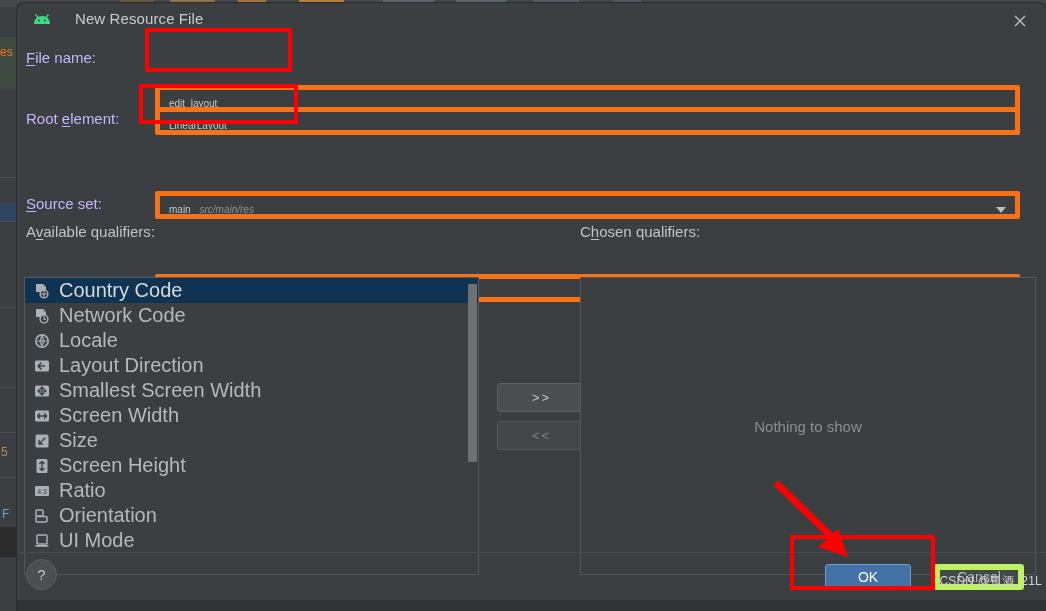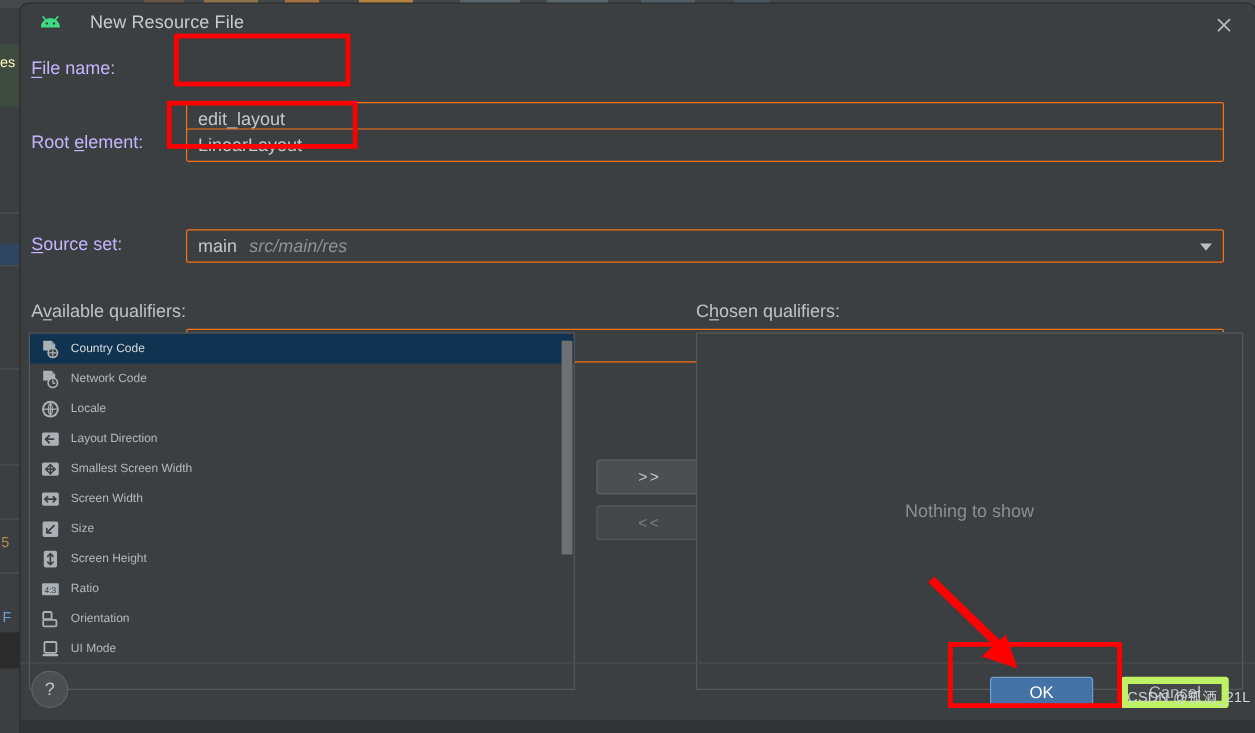--- a/index.html
+++ b/index.html
@@ -14,21 +14,21 @@
   
   .bg-layer{position:absolute;inset:0;background:#3c3f41;}
   .bg-strip-top{position:absolute;left:0;top:0;width:1046px;height:7px;background:#45484a;}
   .bg-code-sliver{position:absolute;left:120px;top:0;width:560px;height:4px;
      background:linear-gradient(90deg,#6a5a45 0 6%,transparent 6% 9%,#9d7b4e 9% 17%,transparent 17% 21%,#b5793c 21% 26%,transparent 26% 32%,#c98a3e 32% 40%,transparent 40% 47%,#5d6a72 47% 56%,transparent 56% 60%,#5d6a72 60% 69%,transparent 69% 74%,#55636b 74% 82%,transparent 82% 88%,#4d5c66 88% 93%,transparent 93% 100%);opacity:.85;}
   .bg-left-panel{position:absolute;left:0;top:7px;width:30px;height:604px;background:#3c3f41;}
   .bg-proj-row{position:absolute;left:0;width:30px;height:1px;background:#4b4e50;}
   .bg-green-tab{position:absolute;left:0;top:30px;width:22px;height:52px;background:#3f4b41;}
   .bg-sel-row{position:absolute;left:0;top:196px;width:22px;height:18px;background:#2f4561;}
   .bg-dark-row{position:absolute;left:0;top:520px;width:22px;height:30px;background:#2b2b2b;}
-  .bg-txt{position:absolute;font-size:12px;color:#fef9c3;font-family:"Liberation Sans",sans-serif;}
+  .bg-txt{position:absolute;font-size:12px;color:#f97316;font-family:"Liberation Sans",sans-serif;}
 
   
   .dialog{
     position:absolute;left:17px;top:3px;width:1029px;height:608px;
     background:#3c3f41;border-radius:7px 7px 0 0;
     box-shadow:0 0 0 1px #2b2b2b;
     overflow:hidden;
   }
   .titlebar{position:relative;height:34px;}
   .android-icon{position:absolute;left:15px;top:9px;width:20px;height:13px;}
@@ -36,40 +36,40 @@
   .close-btn{position:absolute;right:12px;top:5px;width:28px;height:26px;cursor:default;}
   .close-btn svg{display:block;}
 
   
   .form{position:absolute;left:0;top:34px;width:1029px;}
   .row{position:relative;height:42px;}
   .lbl{position:absolute;left:9px;font-size:15px;color:#c4b5fd;white-space:nowrap;}
   .mn{text-decoration:underline;text-underline-offset:2px;}
   .field{
     position:absolute;left:138px;width:865px;height:28px;
-    background:#3c3f41;border:1px solid #f97316;border-radius:2px;
+    background:#3c3f41;border:5px solid #f97316;border-radius:2px;
     box-sizing:border-box;
-    font-size:15px;color:#c4c8cb;
+    font-size:10px;color:#c4c8cb;
     padding:2px 0 0 9px;line-height:24px;white-space:nowrap;overflow:hidden;
   }
   .field.combo{padding-right:44px;}
   .caret{position:absolute;right:9px;top:11px;width:0;height:0;
     border-left:5px solid transparent;border-right:5px solid transparent;border-top:6px solid #b9bdc0;}
   .subtle{color:#8e9295;font-style:italic;}
 
   
-  .qual-head{position:absolute;font-size:15px;color:#bfc3c6;margin-top:28px;}
+  .qual-head{position:absolute;font-size:15px;color:#bfc3c6;}
   .list-box{
     position:absolute;left:7px;top:240px;width:455px;height:298px;
     background:#3c3f41;border:1px solid #55595c;box-sizing:border-box;overflow:hidden;
   }
   .qrow{position:relative;height:25px;display:flex;align-items:center;padding-left:8px;box-sizing:border-box;}
   .qrow.sel{background:#113352;}
   .qicon{width:18px;height:18px;margin-right:8px;flex:0 0 18px;display:flex;align-items:center;justify-content:center;}
-  .qlabel{font-size:10px;color:#b5b9bd;white-space:nowrap;}
+  .qlabel{font-size:20px;color:#b5b9bd;white-space:nowrap;}
   .qrow.sel .qlabel{color:#d6d9dc;}
   .scroll-track{position:absolute;right:0;top:0;width:11px;height:100%;background:transparent;}
   .scroll-thumb{position:absolute;right:1px;top:6px;width:9px;height:178px;background:#6e7174;border-radius:1px;}
 
   .xfer{position:absolute;left:480px;width:89px;height:29px;
     background:#4b4f51;border:1px solid #5e6265;border-radius:3px;box-sizing:border-box;
     display:flex;align-items:center;justify-content:center;
     font-size:13px;color:#c6cacd;letter-spacing:2px;}
   .xfer.disabled{background:#434749;color:#7d8185;border-color:#55595c;}
 

